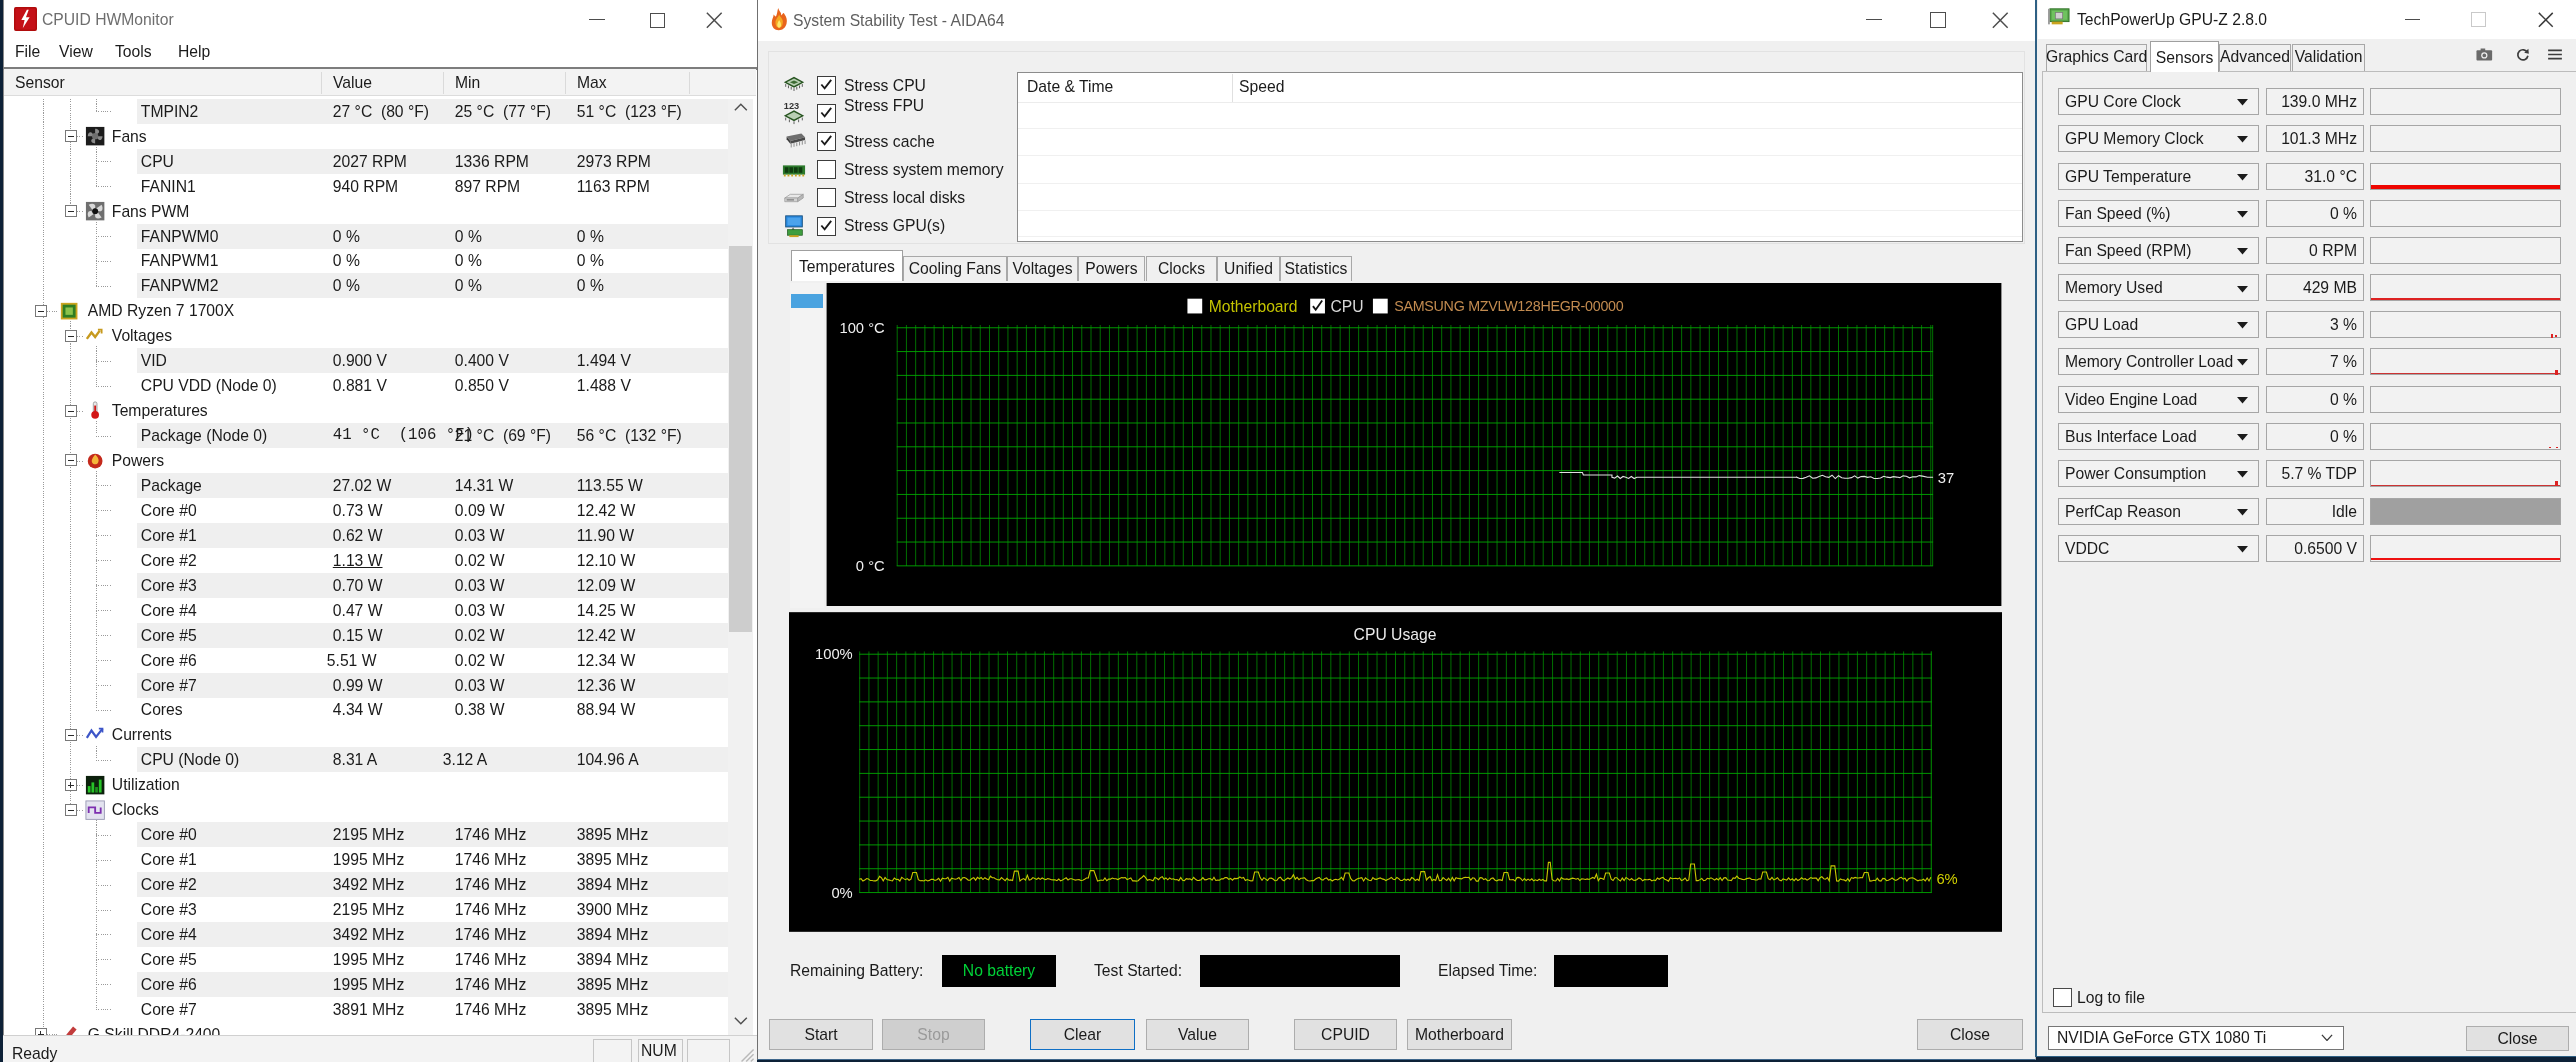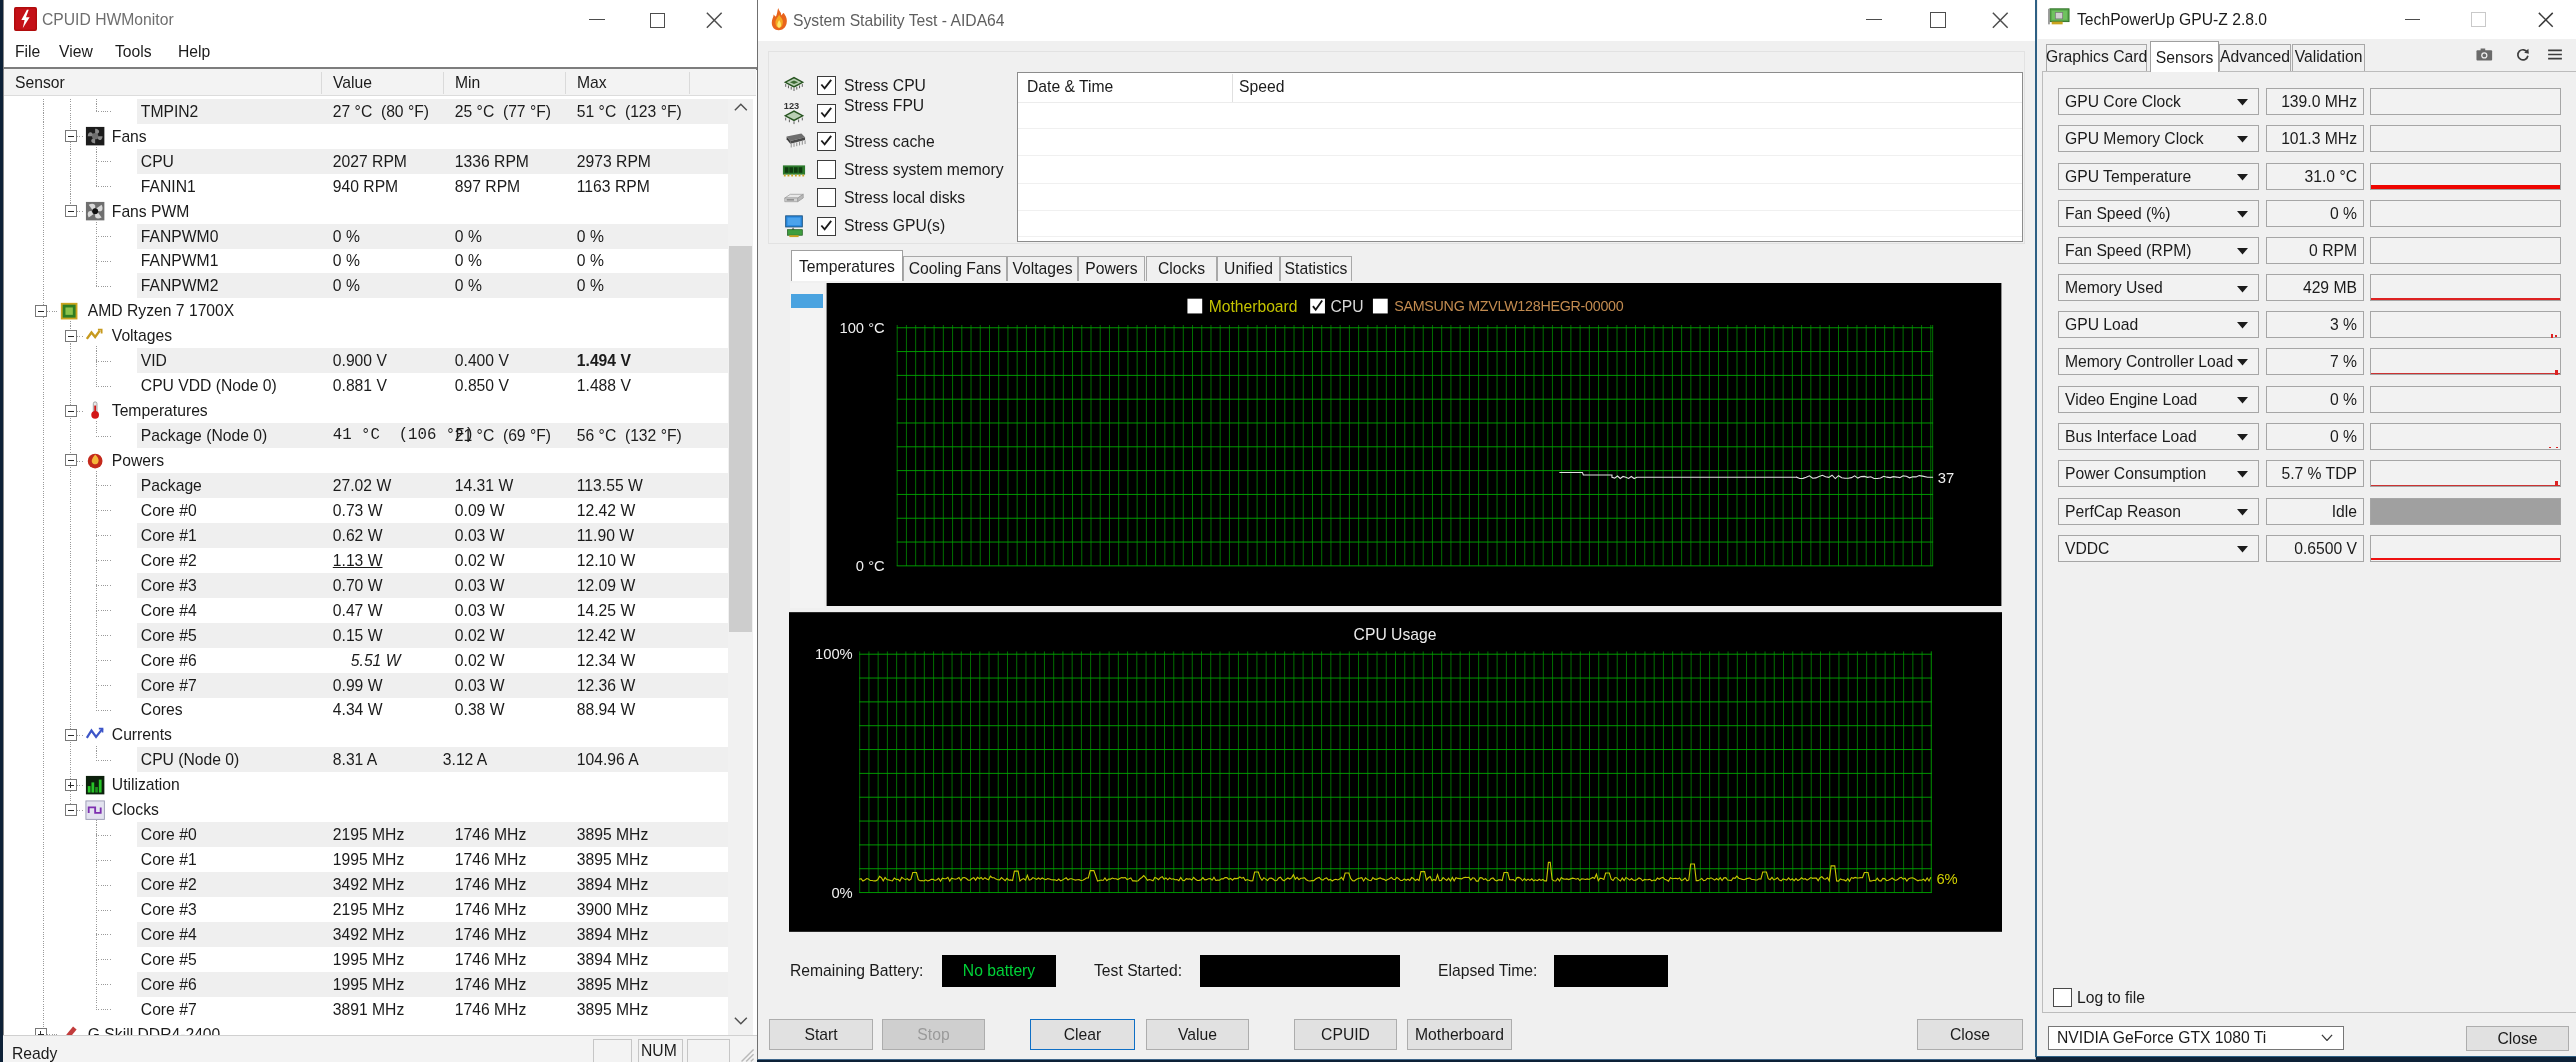--- a/index.html
+++ b/index.html
@@ -77,21 +77,21 @@
 <div class="t" style="left:138px;top:177px;width:305px;height:25px;line-height:25px;">FANPWM2</div>
 <div class="t" style="left:330px;top:177px;width:120px;height:25px;line-height:25px;">0 %</div>
 <div class="t" style="left:452px;top:177px;width:120px;height:25px;line-height:25px;">0 %</div>
 <div class="t" style="left:574px;top:177px;width:148px;height:25px;line-height:25px;">0 %</div>
 <div class="t" style="left:85px;top:202px;width:305px;height:25px;line-height:25px;">AMD Ryzen 7 1700X</div>
 <div class="t" style="left:109px;top:227px;width:305px;height:25px;line-height:25px;">Voltages</div>
 <div style="left:134px;top:252px;width:591px;height:25px;background:#efefef;"></div>
 <div class="t" style="left:138px;top:252px;width:305px;height:25px;line-height:25px;">VID</div>
 <div class="t" style="left:330px;top:252px;width:120px;height:25px;line-height:25px;">0.900 V</div>
 <div class="t" style="left:452px;top:252px;width:120px;height:25px;line-height:25px;">0.400 V</div>
-<div class="t" style="left:574px;top:252px;width:148px;height:41px;line-height:25px;font-weight:bold;">1.494 V</div>
+<div class="t" style="left:574px;top:252px;width:148px;height:41px;line-height:25px;">1.494 V</div>
 <div class="t" style="left:138px;top:277px;width:305px;height:25px;line-height:25px;">CPU VDD (Node 0)</div>
 <div class="t" style="left:330px;top:277px;width:120px;height:25px;line-height:25px;">0.881 V</div>
 <div class="t" style="left:452px;top:277px;width:120px;height:25px;line-height:25px;">0.850 V</div>
 <div class="t" style="left:574px;top:277px;width:148px;height:25px;line-height:25px;">1.488 V</div>
 <div class="t" style="left:109px;top:302px;width:305px;height:25px;line-height:25px;">Temperatures</div>
 <div style="left:134px;top:327px;width:591px;height:25px;background:#efefef;"></div>
 <div class="t" style="left:138px;top:327px;width:305px;height:25px;line-height:25px;">Package (Node 0)</div>
 <div class="t" style="left:330px;top:327px;width:120px;height:31px;line-height:25px;font-family:Liberation Mono, monospace;">41 °C  (106 °F)</div>
 <div class="t" style="left:452px;top:327px;width:120px;height:25px;line-height:25px;">21 °C  (69 °F)</div>
 <div class="t" style="left:574px;top:327px;width:148px;height:25px;line-height:25px;">56 °C  (132 °F)</div>
@@ -122,21 +122,21 @@
 <div class="t" style="left:138px;top:502px;width:305px;height:25px;line-height:25px;">Core #4</div>
 <div class="t" style="left:330px;top:502px;width:120px;height:25px;line-height:25px;">0.47 W</div>
 <div class="t" style="left:452px;top:502px;width:120px;height:25px;line-height:25px;">0.03 W</div>
 <div class="t" style="left:574px;top:502px;width:148px;height:25px;line-height:25px;">14.25 W</div>
 <div style="left:134px;top:527px;width:591px;height:25px;background:#efefef;"></div>
 <div class="t" style="left:138px;top:527px;width:305px;height:25px;line-height:25px;">Core #5</div>
 <div class="t" style="left:330px;top:527px;width:120px;height:25px;line-height:25px;">0.15 W</div>
 <div class="t" style="left:452px;top:527px;width:120px;height:25px;line-height:25px;">0.02 W</div>
 <div class="t" style="left:574px;top:527px;width:148px;height:25px;line-height:25px;">12.42 W</div>
 <div class="t" style="left:138px;top:552px;width:305px;height:25px;line-height:25px;">Core #6</div>
-<div class="t" style="left:348px;top:552px;width:120px;height:25px;line-height:25px;font-style:italic;">5.51 W</div>
+<div class="t" style="left:324px;top:552px;width:120px;height:25px;line-height:25px;">5.51 W</div>
 <div class="t" style="left:452px;top:552px;width:120px;height:25px;line-height:25px;">0.02 W</div>
 <div class="t" style="left:574px;top:552px;width:148px;height:25px;line-height:25px;">12.34 W</div>
 <div style="left:134px;top:577px;width:591px;height:25px;background:#efefef;"></div>
 <div class="t" style="left:138px;top:577px;width:305px;height:25px;line-height:25px;">Core #7</div>
 <div class="t" style="left:330px;top:577px;width:120px;height:25px;line-height:25px;">0.99 W</div>
 <div class="t" style="left:452px;top:577px;width:120px;height:25px;line-height:25px;">0.03 W</div>
 <div class="t" style="left:574px;top:577px;width:148px;height:25px;line-height:25px;">12.36 W</div>
 <div class="t" style="left:138px;top:601px;width:305px;height:25px;line-height:25px;">Cores</div>
 <div class="t" style="left:330px;top:601px;width:120px;height:25px;line-height:25px;">4.34 W</div>
 <div class="t" style="left:452px;top:601px;width:120px;height:25px;line-height:25px;">0.38 W</div>

